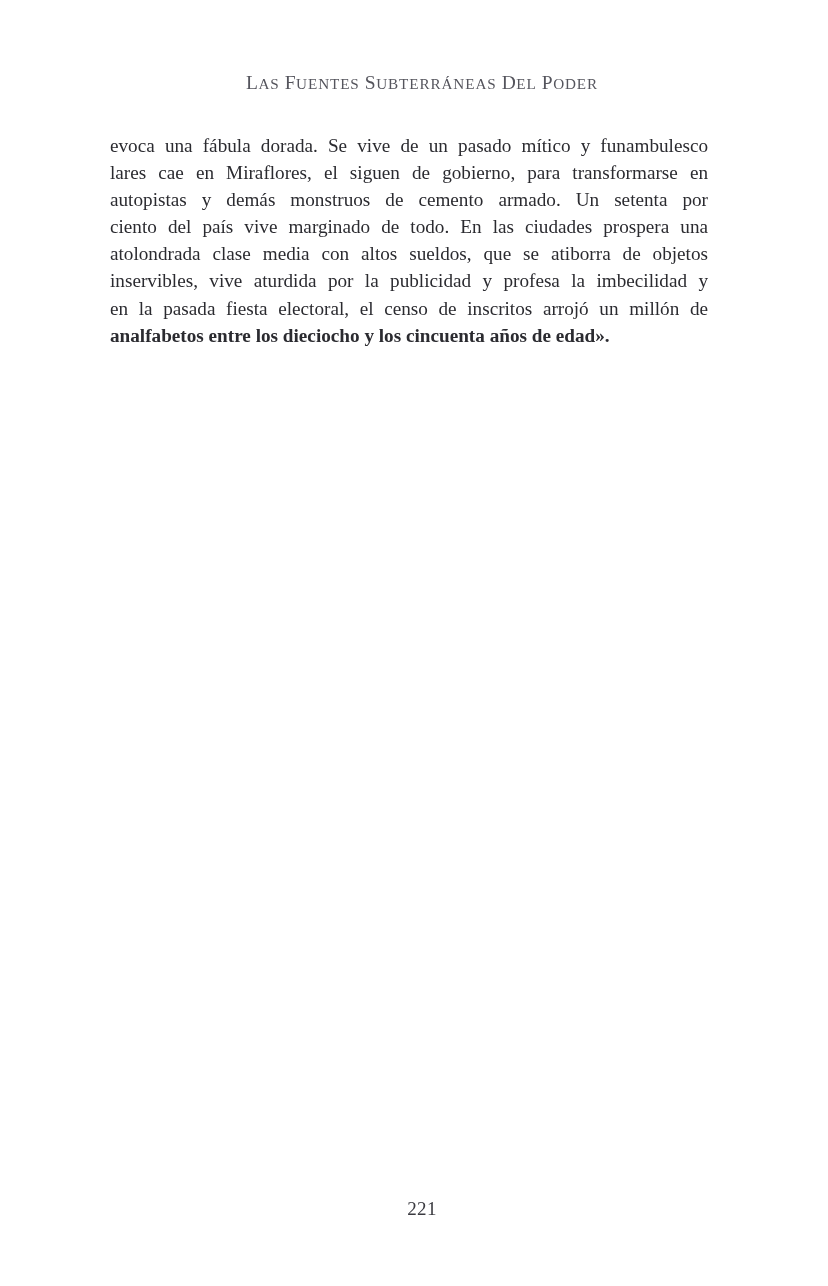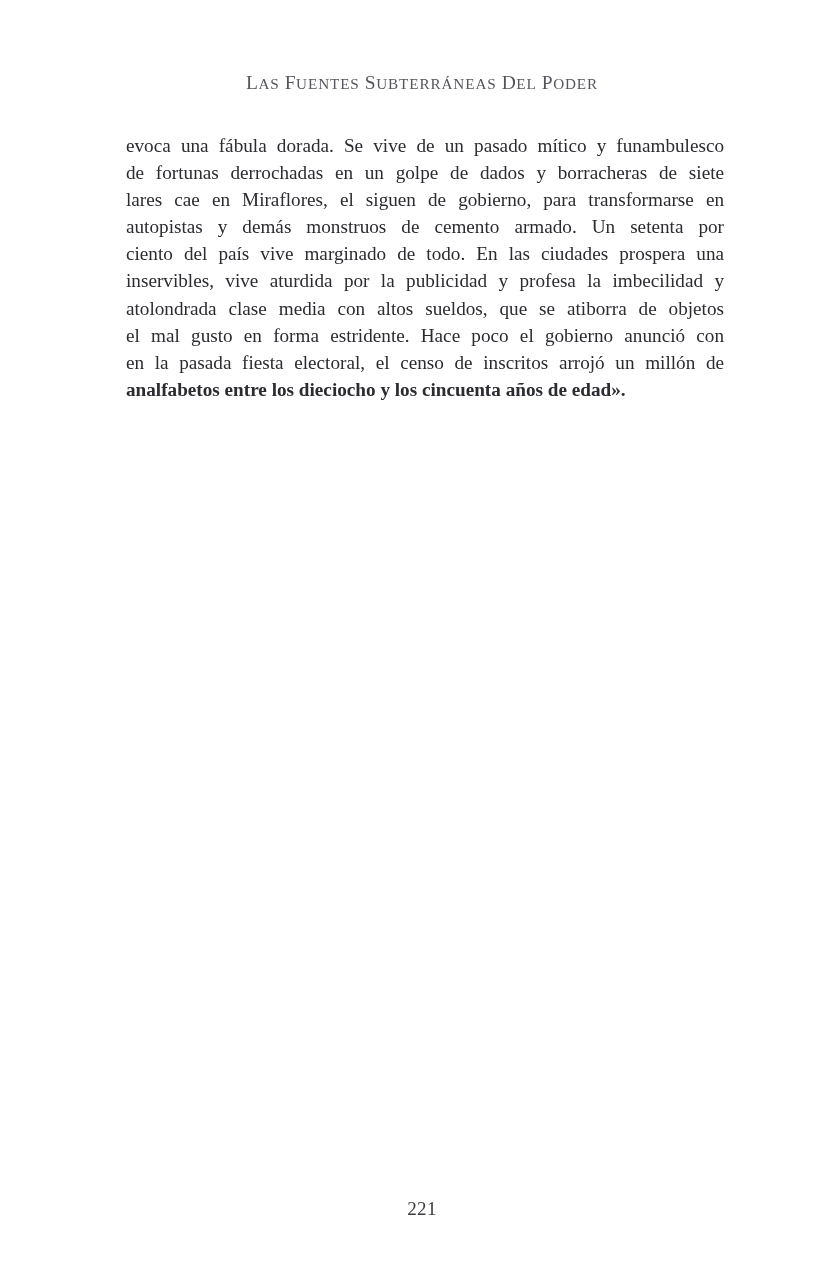--- a/index.html
+++ b/index.html
@@ -43,21 +43,21 @@
   .running-header .hdr-sc {
     font-size: 15.2px;
   }
   .running-header .hdr-word + .hdr-word {
     margin-left: 5px;
   }
 
   
   .textblock {
     position: absolute;
-    left: 126px;
+    left: 110px;
     top: 132px;
     width: 598px;
     color: #2b2b30;
     font-size: 19.2px;
     line-height: 27.1px;
   }
 
   
   .tline {
     display: block;
@@ -93,26 +93,24 @@
 <body>
 
 <div class="page">
 
   <div class="running-header">
     <span class="hdr-word"><span class="hdr-initial">L</span><span class="hdr-sc">AS</span></span><span class="hdr-word"><span class="hdr-initial">F</span><span class="hdr-sc">UENTES</span></span><span class="hdr-word"><span class="hdr-initial">S</span><span class="hdr-sc">UBTERRÁNEAS</span></span><span class="hdr-word"><span class="hdr-initial">D</span><span class="hdr-sc">EL</span></span><span class="hdr-word"><span class="hdr-initial">P</span><span class="hdr-sc">ODER</span></span>
   </div>
 
   <div class="textblock">
     <span class="tline">evoca una fábula dorada. Se vive de un pasado mítico y funambulesco</span>
-    <span class="tline">de fortunas derrochadas en un golpe de dados y borracheras de siete</span>
     <span class="tline">lares cae en Miraflores, el siguen de gobierno, para transformarse en</span>
     <span class="tline">autopistas y demás monstruos de cemento armado. Un setenta por</span>
     <span class="tline">ciento del país vive marginado de todo. En las ciudades prospera una</span>
+    <span class="tline">atolondrada clase media con altos sueldos, que se atiborra de objetos</span>
     <span class="tline">inservibles, vive aturdida por la publicidad y profesa la imbecilidad y</span>
-    <span class="tline">atolondrada clase media con altos sueldos, que se atiborra de objetos</span>
-    <span class="tline">el mal gusto en forma estridente. Hace poco el gobierno anunció con</span>
     <span class="tline">en la pasada fiesta electoral, el censo de inscritos arrojó un millón de</span>
     <span class="tline last">analfabetos entre los dieciocho y los cincuenta años de edad».</span>
   </div>
 
   <div class="folio">221</div>
 
 </div>
 
 </body></html>

